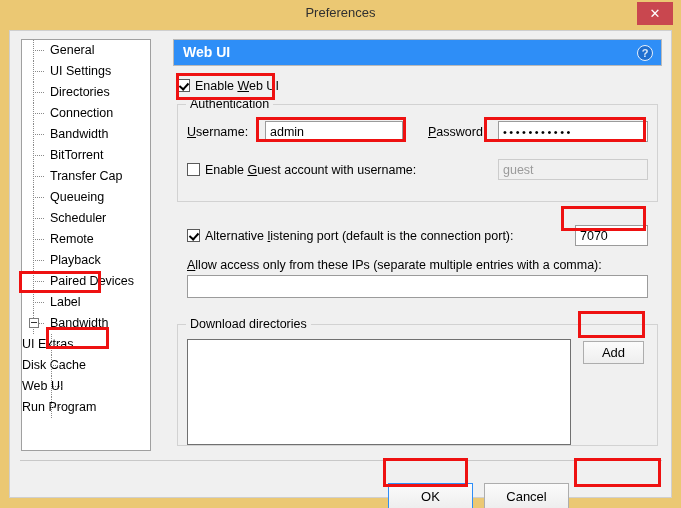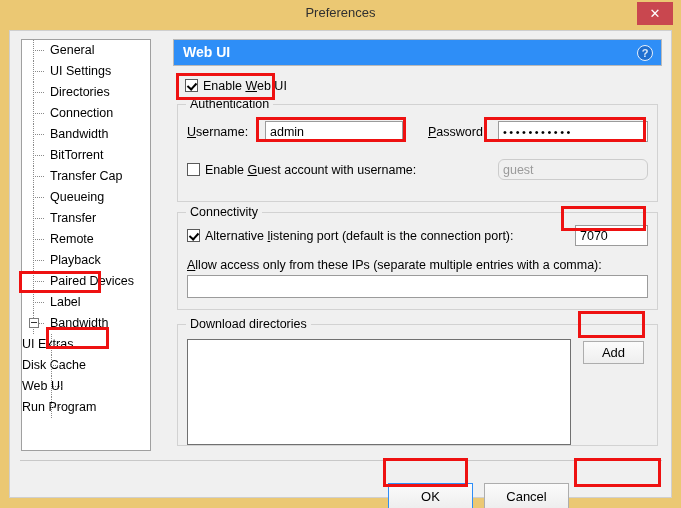--- a/index.html
+++ b/index.html
@@ -311,21 +311,21 @@
             <span class="tw-v"></span>
             <span class="tw-h"></span>
           </span><span>Transfer Cap</span></div>
         <div class="tree-node lvl0"><span class="tree-lines lvl0">
             <span class="tw-v"></span>
             <span class="tw-h"></span>
           </span><span>Queueing</span></div>
         <div class="tree-node lvl0"><span class="tree-lines lvl0">
             <span class="tw-v"></span>
             <span class="tw-h"></span>
-          </span><span>Transfer</span></div>
+          </span><span>Scheduler</span></div>
         <div class="tree-node lvl0"><span class="tree-lines lvl0">
             <span class="tw-v"></span>
             <span class="tw-h"></span>
           </span><span>Remote</span></div>
         <div class="tree-node lvl0"><span class="tree-lines lvl0">
             <span class="tw-v"></span>
             <span class="tw-h"></span>
           </span><span>Playback</span></div>
         <div class="tree-node lvl0"><span class="tree-lines lvl0">
             <span class="tw-v"></span>
@@ -358,44 +358,41 @@
           </span><span>Run Program</span></div>
       </div>
 
     <div id="main-panel">
 
       <div id="panel-header">
         <div id="panel-header-title">Web UI</div>
         <div id="help-icon">?</div>
       </div>
 
-      <div class="cbrow" style="left:4px; top:40px;padding-left:8px;">
+      <div class="cbrow" style="left:4px; top:40px;">
         <span class="cbox checked"></span><span><span>Enable </span><span class="u">W</span><span>eb UI</span></span>
       </div>
 
       <div class="groupbox" style="left:4px; top:65px; width:481px; height:98px;">
         <span class="group-legend">Authentication</span>
       </div>
 
       <div class="lbl" style="left:14px; top:58px; margin-top:0;"></div>
 
       <div class="lbl" style="left:14px; top:86px;"><span class="u">U</span><span>sername:</span></div>
       <input class="tbox" style="left: 92px; top: 82px; width: 138px; height: 21px;" value="admin">
 
       <div class="lbl" style="left:255px; top:86px;"><span class="u">P</span><span>assword:</span></div>
       <input class="tbox pw" style="left: 325px; top: 82px; width: 150px; height: 21px;" value="•••••••••••">
 
       <div class="cbrow" style="left:14px; top:124px;">
         <span class="cbox"></span><span><span>Enable </span><span class="u">G</span><span>uest account with username:</span></span>
       </div>
-      <input class="tbox disabled" style="left: 325px; top: 120px; width: 150px; height: 21px; border-radius: 6px;" disabled="" value="guest">
-
-      <div class="groupbox" style="left:4px; top:173px; width:481px; height:98px;">
-        <span class="group-legend">Connectivity</span>
-      </div>
+      <input class="tbox disabled" style="left: 325px; top: 120px; width: 150px; height: 21px;" disabled="" value="guest">
+
 
       <div class="cbrow" style="left:14px; top:190px;">
         <span class="cbox checked"></span><span><span>Alternative </span><span class="u">l</span><span>istening port (default is the connection port):</span></span>
       </div>
       <input class="tbox" style="left: 402px; top: 186px; width: 73px; height: 21px;" value="7070">
 
       <div class="lbl" style="left:14px; top:219px;"><span class="u">A</span><span>llow access only from these IPs (separate multiple entries with a comma):</span></div>
       <input class="tbox" style="left: 14px; top: 236px; width: 461px; height: 23px;" value="">
 
       <div class="groupbox" style="left:4px; top:285px; width:481px; height:122px;">

